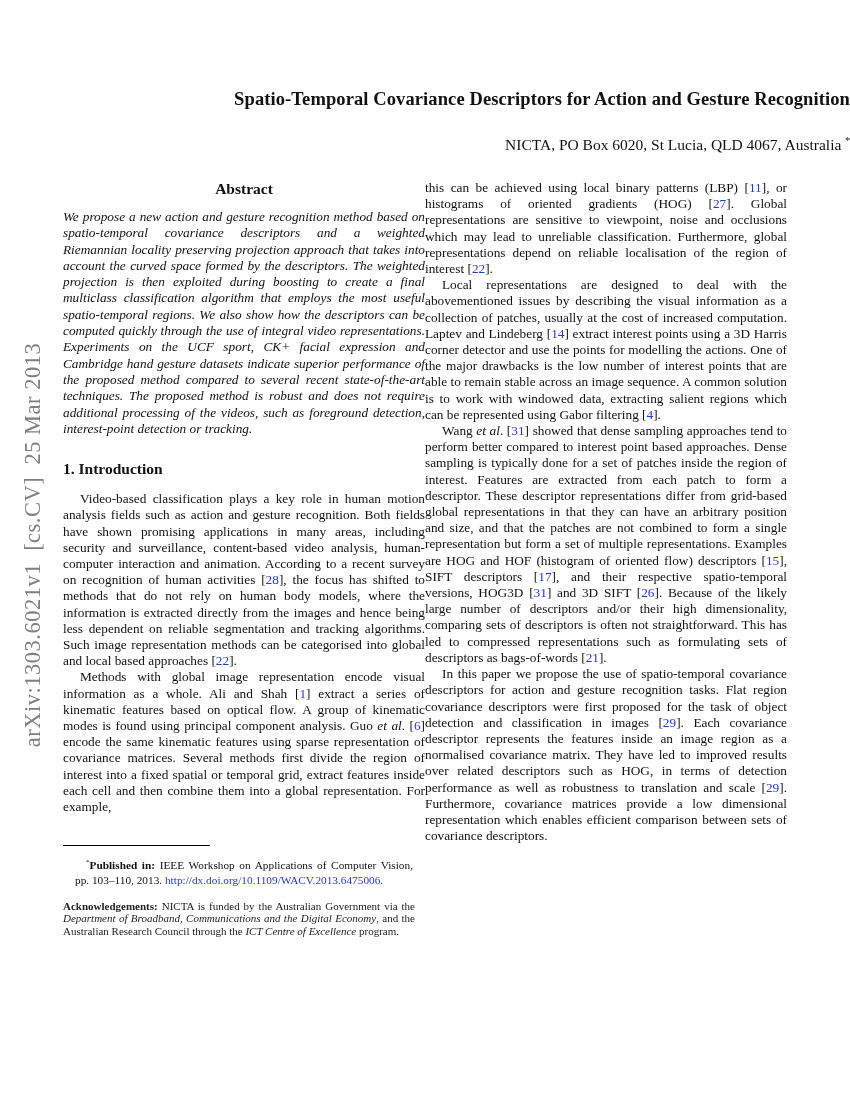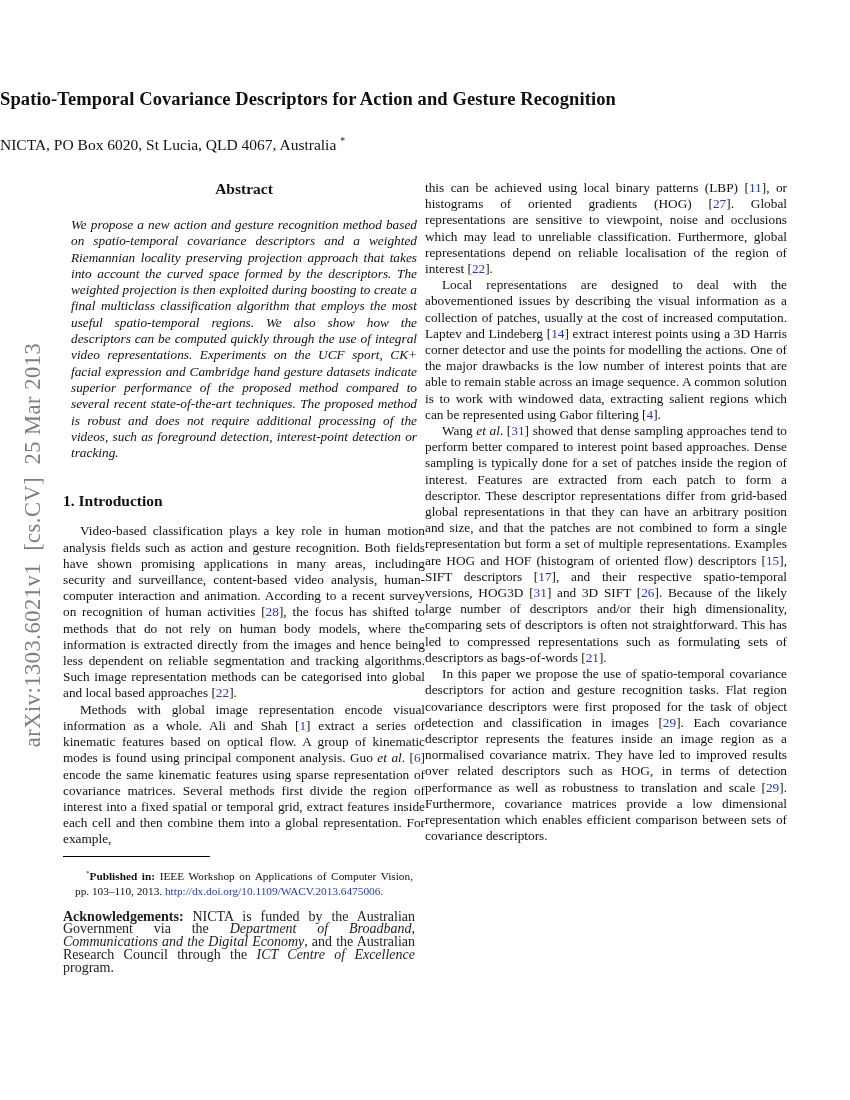--- a/index.html
+++ b/index.html
@@ -18,21 +18,21 @@
     position: absolute;
     top: 545px;
     left: 33px;
     transform: translate(-50%, -50%) rotate(-90deg);
     white-space: pre;
     font-size: 22.5px;
     color: var(--watermark-color, #7f7f7f);
     letter-spacing: 0.5px;
   }
   
-  .header { text-align: left; padding-top: 89px; }
+  .header { text-align: right; padding-top: 89px; padding-left: 8px; }
   .title {
     font-size: 18.5px;
     font-weight: bold;
     margin: 0;
     letter-spacing: 0.1px;
   }
   .authors {
     margin-top: 25px;
     font-style: italic;
     font-size: 15.5px;
@@ -60,21 +60,21 @@
     text-align: center;
     font-weight: bold;
     font-size: 15.5px;
     margin: 0 0 11px 0;
   }
   .abstract-body {
     font-style: italic;
     font-size: 13.3px;
     line-height: 16.3px;
     text-align: justify;
-    margin: 8px;
+    margin: 0;
   }
   .section-heading {
     font-size: 15.5px;
     font-weight: bold;
     margin: 23px 0 13px 0;
   }
   p.body-par {
     font-size: 13.3px;
     line-height: 16.2px;
     text-align: justify;
@@ -91,21 +91,21 @@
     margin: 0 0 5px 0;
   }
   .footnote-pub {
     font-size: 11.3px;
     line-height: 15px;
     text-align: justify;
     text-indent: 11px;
     margin: 12px;
   }
   .footnote-ack {
-    font-size: 14px;
+    font-size: 11px;
     line-height: 12.8px;
     text-align: justify;
     margin: 4px 10px 0 0;
     color: #222;
   }
   
   .seg-cite, .seg-link { color: var(--link-color, #2438c8); }
   .seg-i { font-style: italic; }
   .seg-b { font-weight: bold; }
   .seg-sup { vertical-align: super; font-size: 0.62em; line-height: 0; }

